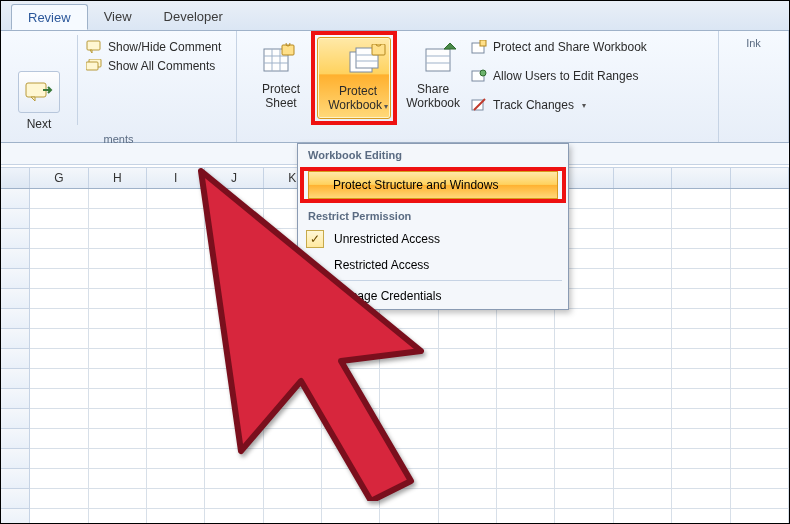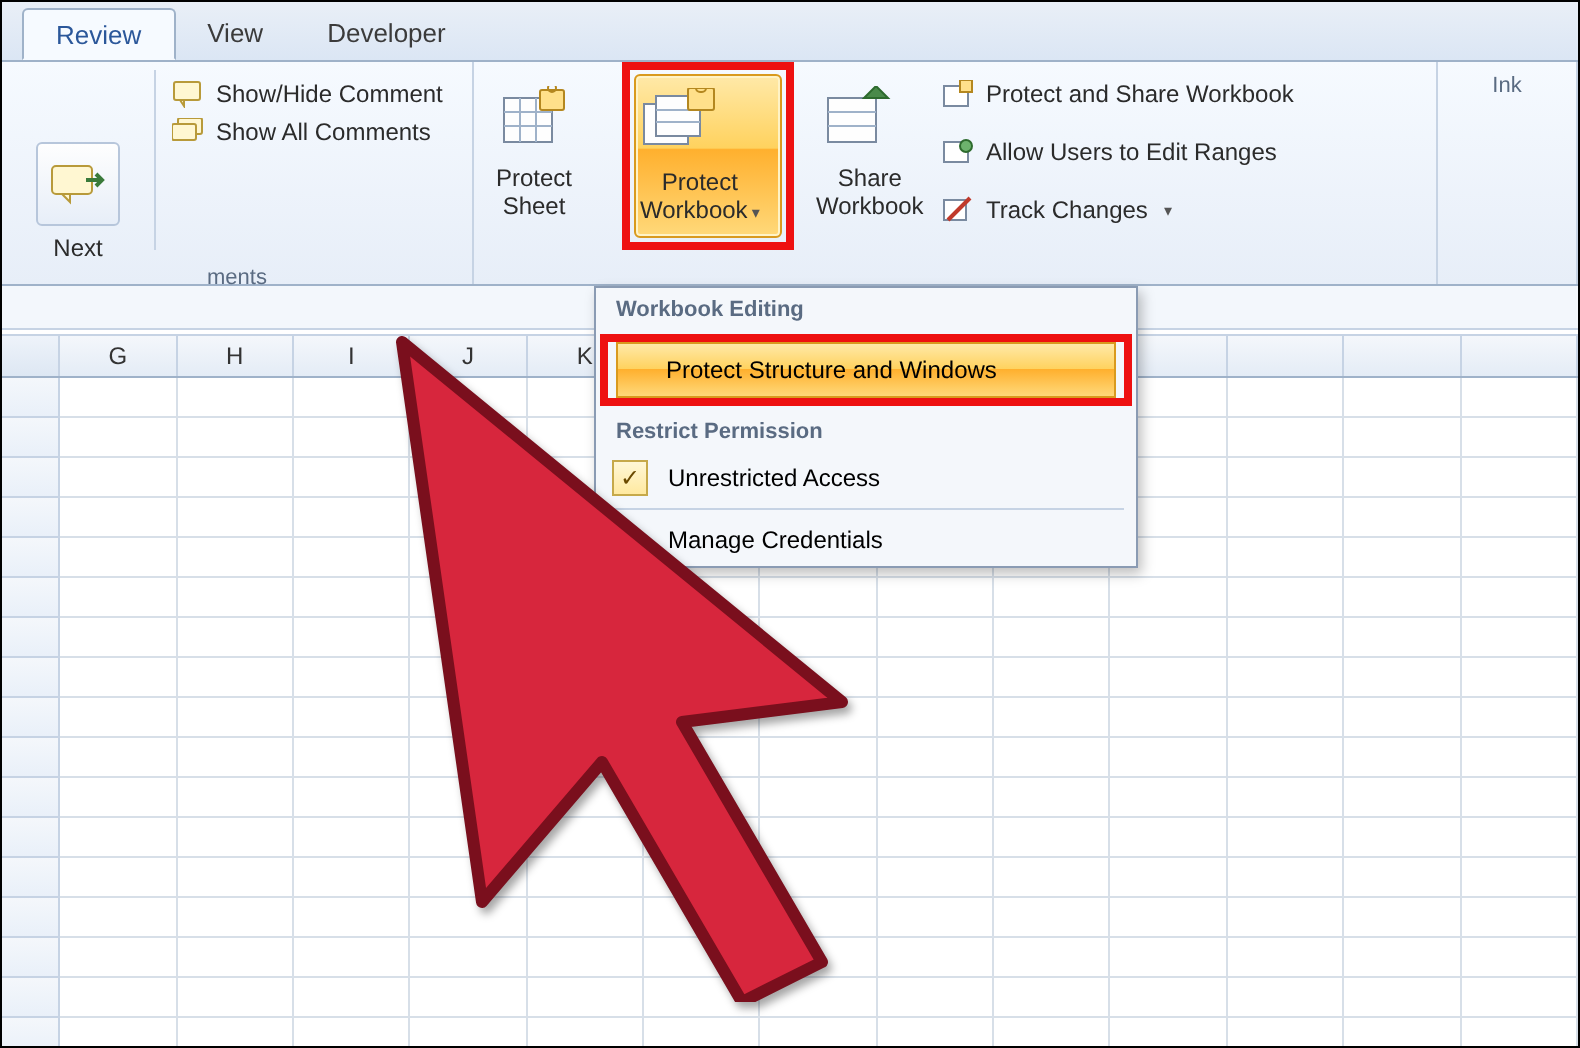--- a/index.html
+++ b/index.html
@@ -18,21 +18,21 @@
   .group-label { text-align: center; font-size: 11px; color: #5a6b82; padding: 2px 0 3px; }
 
   
   .comments-left { width: 60px; display:flex; flex-direction:column; align-items:center; justify-content:center; gap:4px;margin-top:36px; }
   .comments-left .btn-small { width:42px; height:42px; background:linear-gradient(#fefefe,#e7eef8); border:1px solid #b7c6db; border-radius:3px; display:flex; align-items:center; justify-content:center; }
   .comments-right { display:flex; flex-direction:column; gap:3px; padding-top:4px; }
   .link-item { display:flex; align-items:center; gap:6px; font-size:12px; color:#2b2b2b; white-space:nowrap; cursor:pointer; }
   .link-item .ic { width:16px; height:16px; display:inline-flex; align-items:center; justify-content:center; }
 
   
-  .bigbtn { width:58px; display:flex; flex-direction:column; align-items:flex-start; padding:4px 2px; border:1px solid transparent; border-radius:3px; cursor:pointer; }
+  .bigbtn { width:58px; display:flex; flex-direction:column; align-items:flex-end; padding:4px 2px; border:1px solid transparent; border-radius:3px; cursor:pointer; }
   .bigbtn .bicon { width:40px; height:40px; display:flex; align-items:center; justify-content:center; }
   .bigbtn .blabel { text-align:center; font-size:12px; line-height:14px; margin-top:2px; }
   .bigbtn.highlight { background: linear-gradient(#ffe9a8,#ffd25e 45%,#ffb02e 46%,#ffd97a); border-color:#d99a1e; box-shadow: inset 0 0 0 1px #fff3c6; }
   .redbox { border:4px solid #e11; padding:2px; }
   .dropdown-caret { font-size:8px; color:#555; margin-left:2px; }
 
   
   .changes-col { display:flex; flex-direction:column; gap:13px; padding-top:4px; }
 
   
@@ -208,20 +208,23 @@
     <div class="hdr">Workbook Editing</div>
     <div class="highlight-wrap">
       <div class="highlight-item">
         <span>Protect Structure and Windows</span>
       </div>
     </div>
     <div class="hdr">Restrict Permission</div>
     <div class="item">
       <span class="chk">✓</span>
       <span>Unrestricted Access</span>
+    </div>
+    <div class="item">
+      <span>Restricted Access</span>
     </div>
     <div class="sep"></div>
     <div class="item">
       <span>Manage Credentials</span>
     </div>
   </div>
 
   <div class="sheet">
     <div class="colhdrs">
       <div class="rh"></div>

